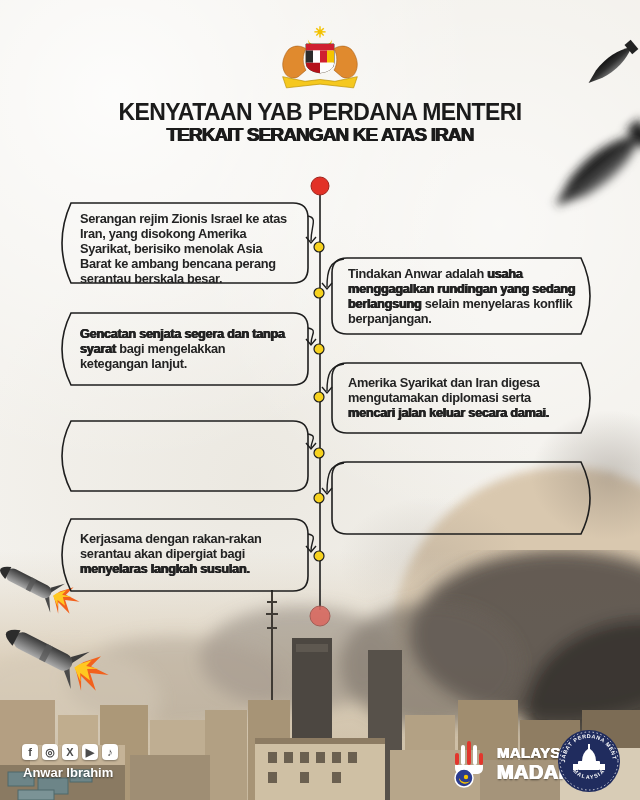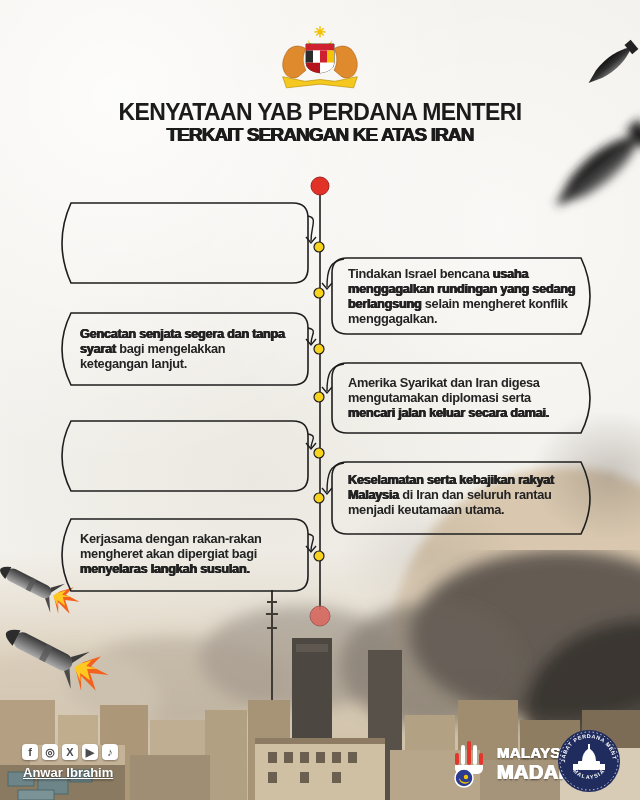--- a/index.html
+++ b/index.html
@@ -26,21 +26,21 @@
          background:radial-gradient(closest-side,rgba(118,108,98,.35),rgba(118,108,98,0) 72%);z-index:2;}
   .haze2{left:300px;top:470px;width:260px;height:180px;border-radius:50%;
          background:radial-gradient(closest-side,rgba(150,140,128,.22),rgba(150,140,128,0) 70%);z-index:2;}
   svg.layer{left:0;top:0;z-index:5;}
   
   .social{left:22px;top:744px;display:flex;gap:4px;z-index:8;}
   .sicon{width:16px;height:16px;background:#fff;border-radius:4px;color:#4b4b4b;
          font-size:11px;font-weight:700;line-height:16px;text-align:center;
          box-shadow:0 1px 2px rgba(0,0,0,.35);}
   .anwar{left:23px;top:765px;color:#fff;font-size:13px;font-weight:700;
-         text-shadow:0 1px 2px rgba(0,0,0,.6);z-index:8;text-decoration:underline;}
+         text-shadow:0 1px 2px rgba(0,0,0,.6);z-index:8;}
   .madani{left:449px;top:737px;display:flex;align-items:center;gap:6px;z-index:8;}
   .madani-text{color:#fff;line-height:1;text-shadow:0 1px 2px rgba(0,0,0,.55);}
   .madani-l1{font-size:15px;font-weight:700;letter-spacing:.3px;
              text-shadow:0.4px 0 #fff,-0.4px 0 #fff,0 1px 2px rgba(0,0,0,.55);}
   .madani-l2{font-size:20px;font-weight:700;letter-spacing:.4px;margin-top:2px;
              text-shadow:0.7px 0 #fff,-0.7px 0 #fff,0 1px 2px rgba(0,0,0,.55);}
   .seal{left:556px;top:728px;z-index:8;}
 </style>
 </head>
 <body>
@@ -225,25 +225,25 @@
       <circle cx="319" cy="247" r="5"></circle>
         <circle cx="319" cy="293" r="5"></circle>
       <circle cx="319" cy="349" r="5"></circle>
         <circle cx="319" cy="397" r="5"></circle>
       <circle cx="319" cy="453" r="5"></circle>
         <circle cx="319" cy="498" r="5"></circle>
       <circle cx="319" cy="556" r="5"></circle>
     </g>
   </svg>
 
-  <div class="abs btxt" style="left:348px;top:267px;width:228px;"><span>Tindakan Israel bencana </span><span class="xb">usaha menggagalkan rundingan yang sedang berlangsung</span><span> selain mengheret konflik menggagalkan.</span></div>
+  <div class="abs btxt" style="left:80px;top:212px;width:214px;"><span>Serangan rejim Zionis Israel ke atas Iran, yang disokong Amerika Syarikat, berisiko menolak Asia Barat ke ambang bencana perang serantau berskala besar.</span></div>
+  <div class="abs btxt" style="left:348px;top:267px;width:228px;"><span>Tindakan Anwar adalah </span><span class="xb">usaha menggagalkan rundingan yang sedang berlangsung</span><span> selain menyelaras konflik berpanjangan.</span></div>
   <div class="abs btxt" style="left:348px;top:376px;width:228px;"><span>Amerika Syarikat dan Iran digesa mengutamakan diplomasi serta </span><span class="xb">mencari jalan keluar secara damai.</span></div>
   <div class="abs btxt" style="left:80px;top:327px;width:214px;"><span class="xb">Gencatan senjata segera dan tanpa syarat</span><span> bagi mengelakkan ketegangan lanjut.</span></div>
-  <div class="abs btxt" style="left:348px;top:473px;width:228px;"><span class="xb">Keselamatan serta kebajikan rakyat Malaysia</span><span> di Iran dan seluruh rantau menjadi keutamaan utama.</span></div>
-  <div class="abs btxt" style="left:80px;top:532px;width:214px;"><span>Kerjasama dengan rakan-rakan mengheret akan dipergiat bagi </span><span class="xb">menyelaras langkah susulan.</span></div>
+  <div class="abs btxt" style="left:80px;top:532px;width:214px;"><span>Kerjasama dengan rakan-rakan serantau akan dipergiat bagi </span><span class="xb">menyelaras langkah susulan.</span></div>
 
   <div class="abs social">
     <span class="sicon">f</span>
     <span class="sicon">◎</span>
     <span class="sicon">X</span>
     <span class="sicon">▶</span>
     <span class="sicon">♪</span>
   </div>
   <div class="abs anwar">Anwar Ibrahim</div>
 

